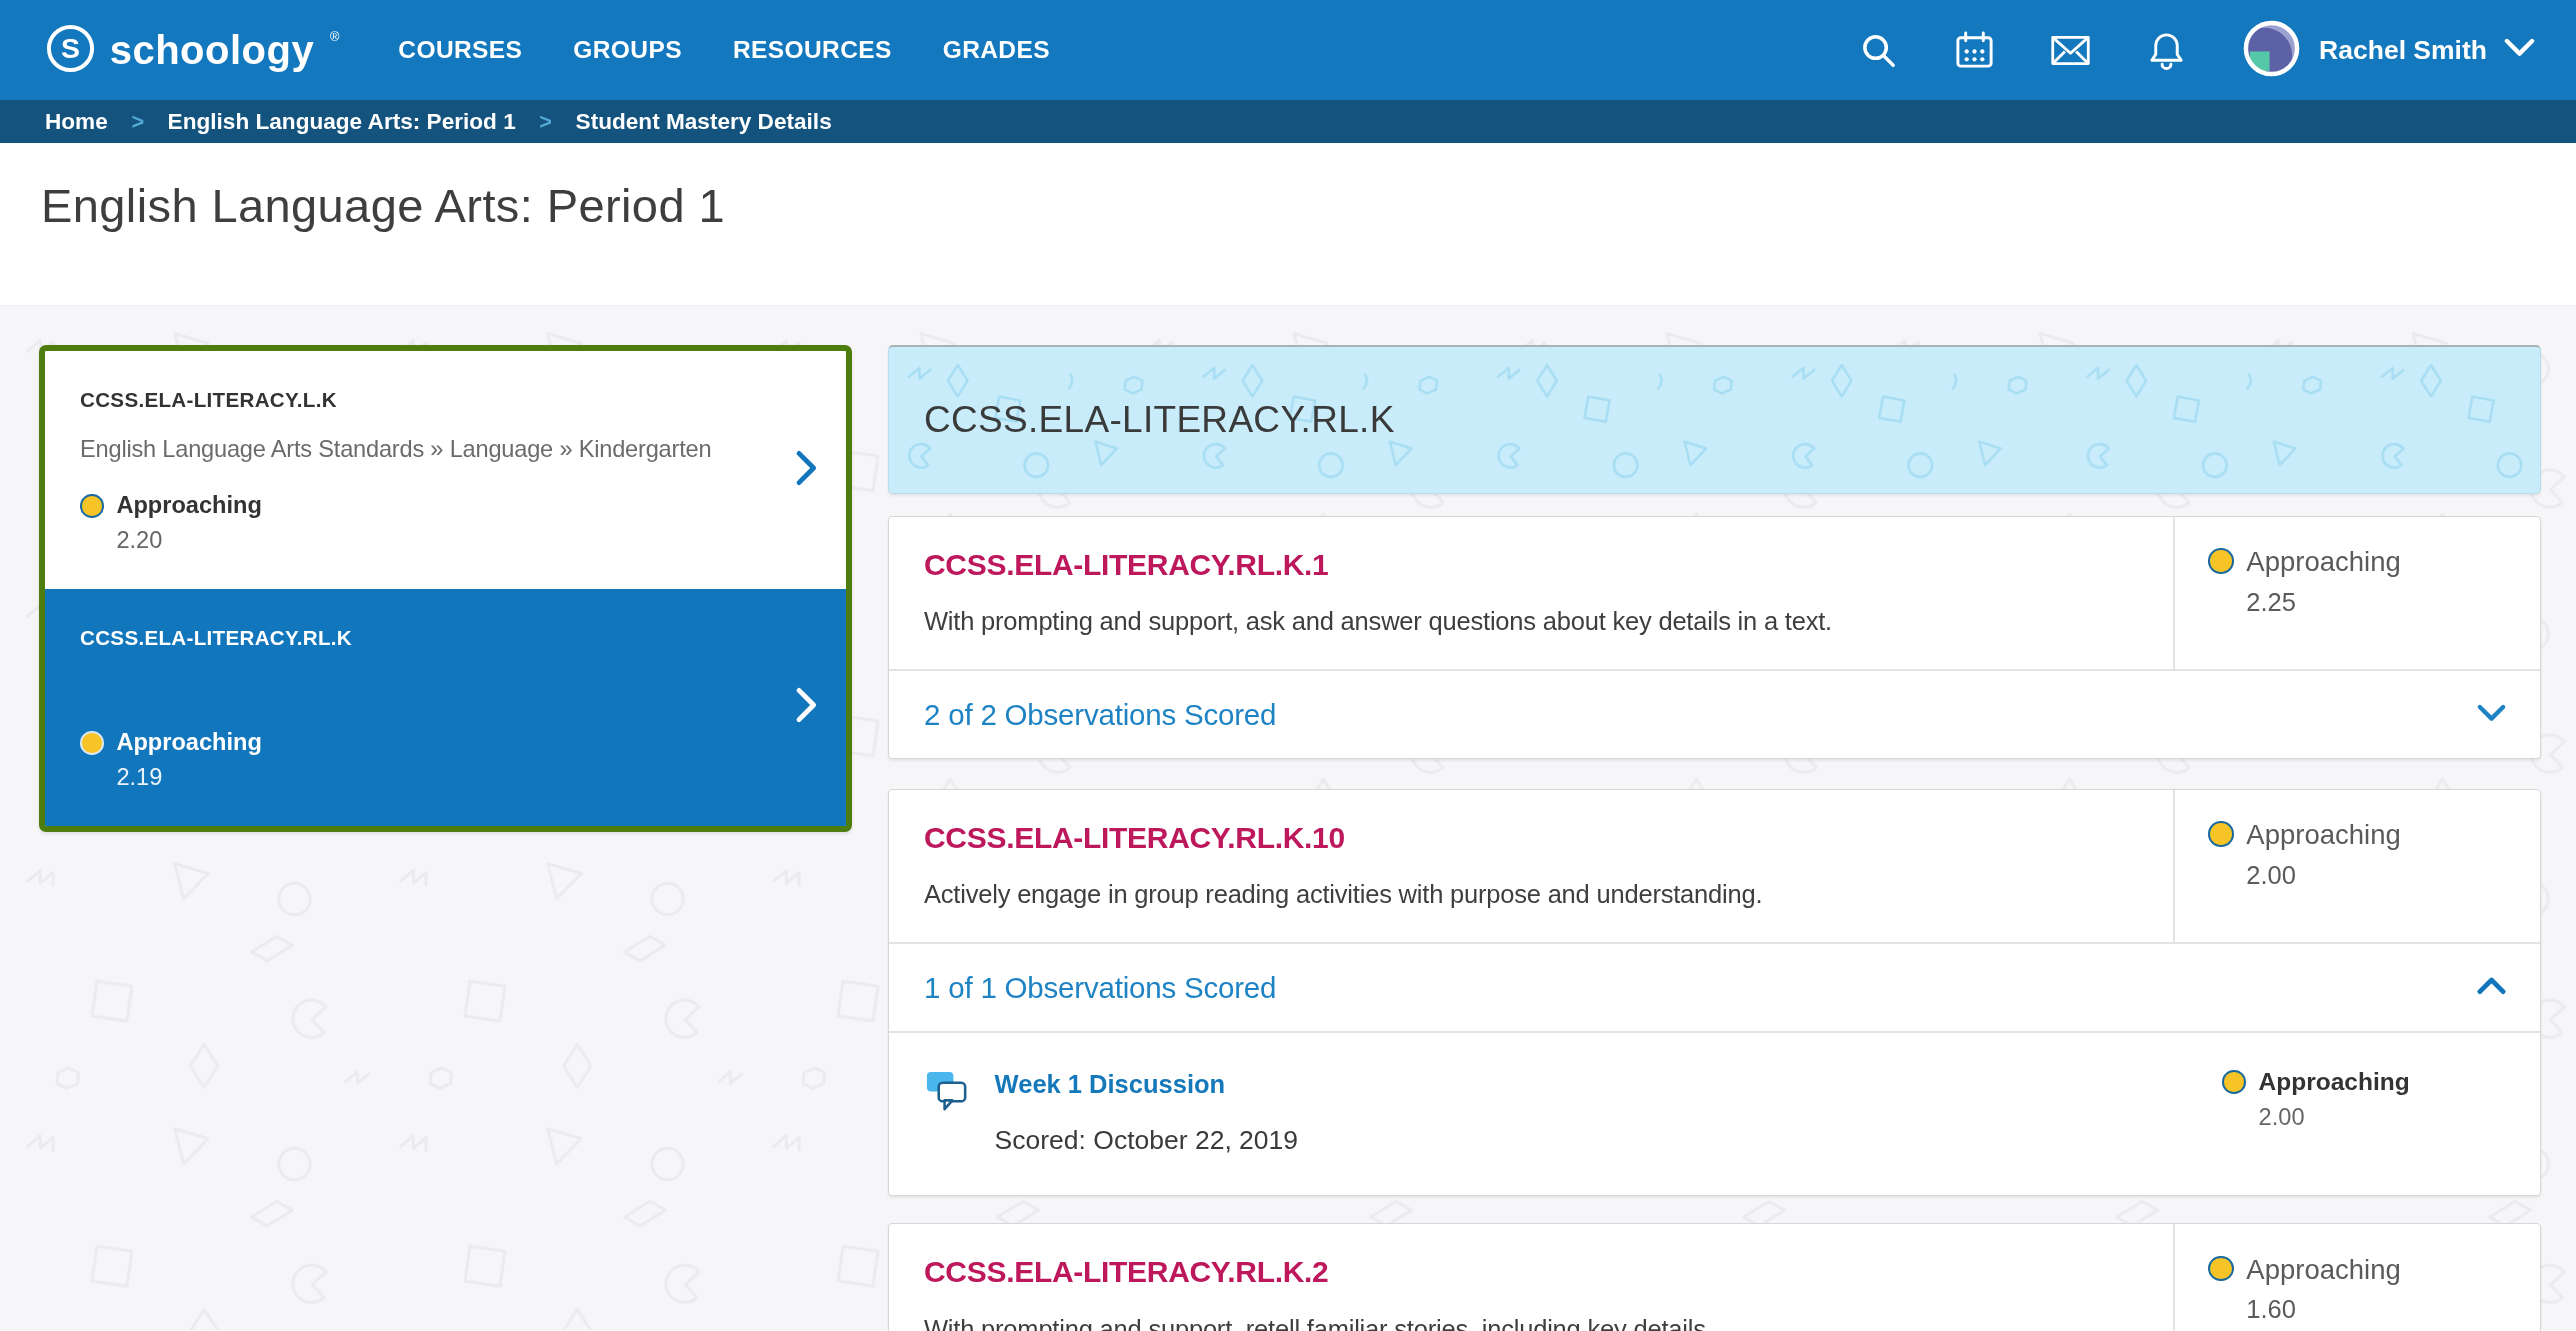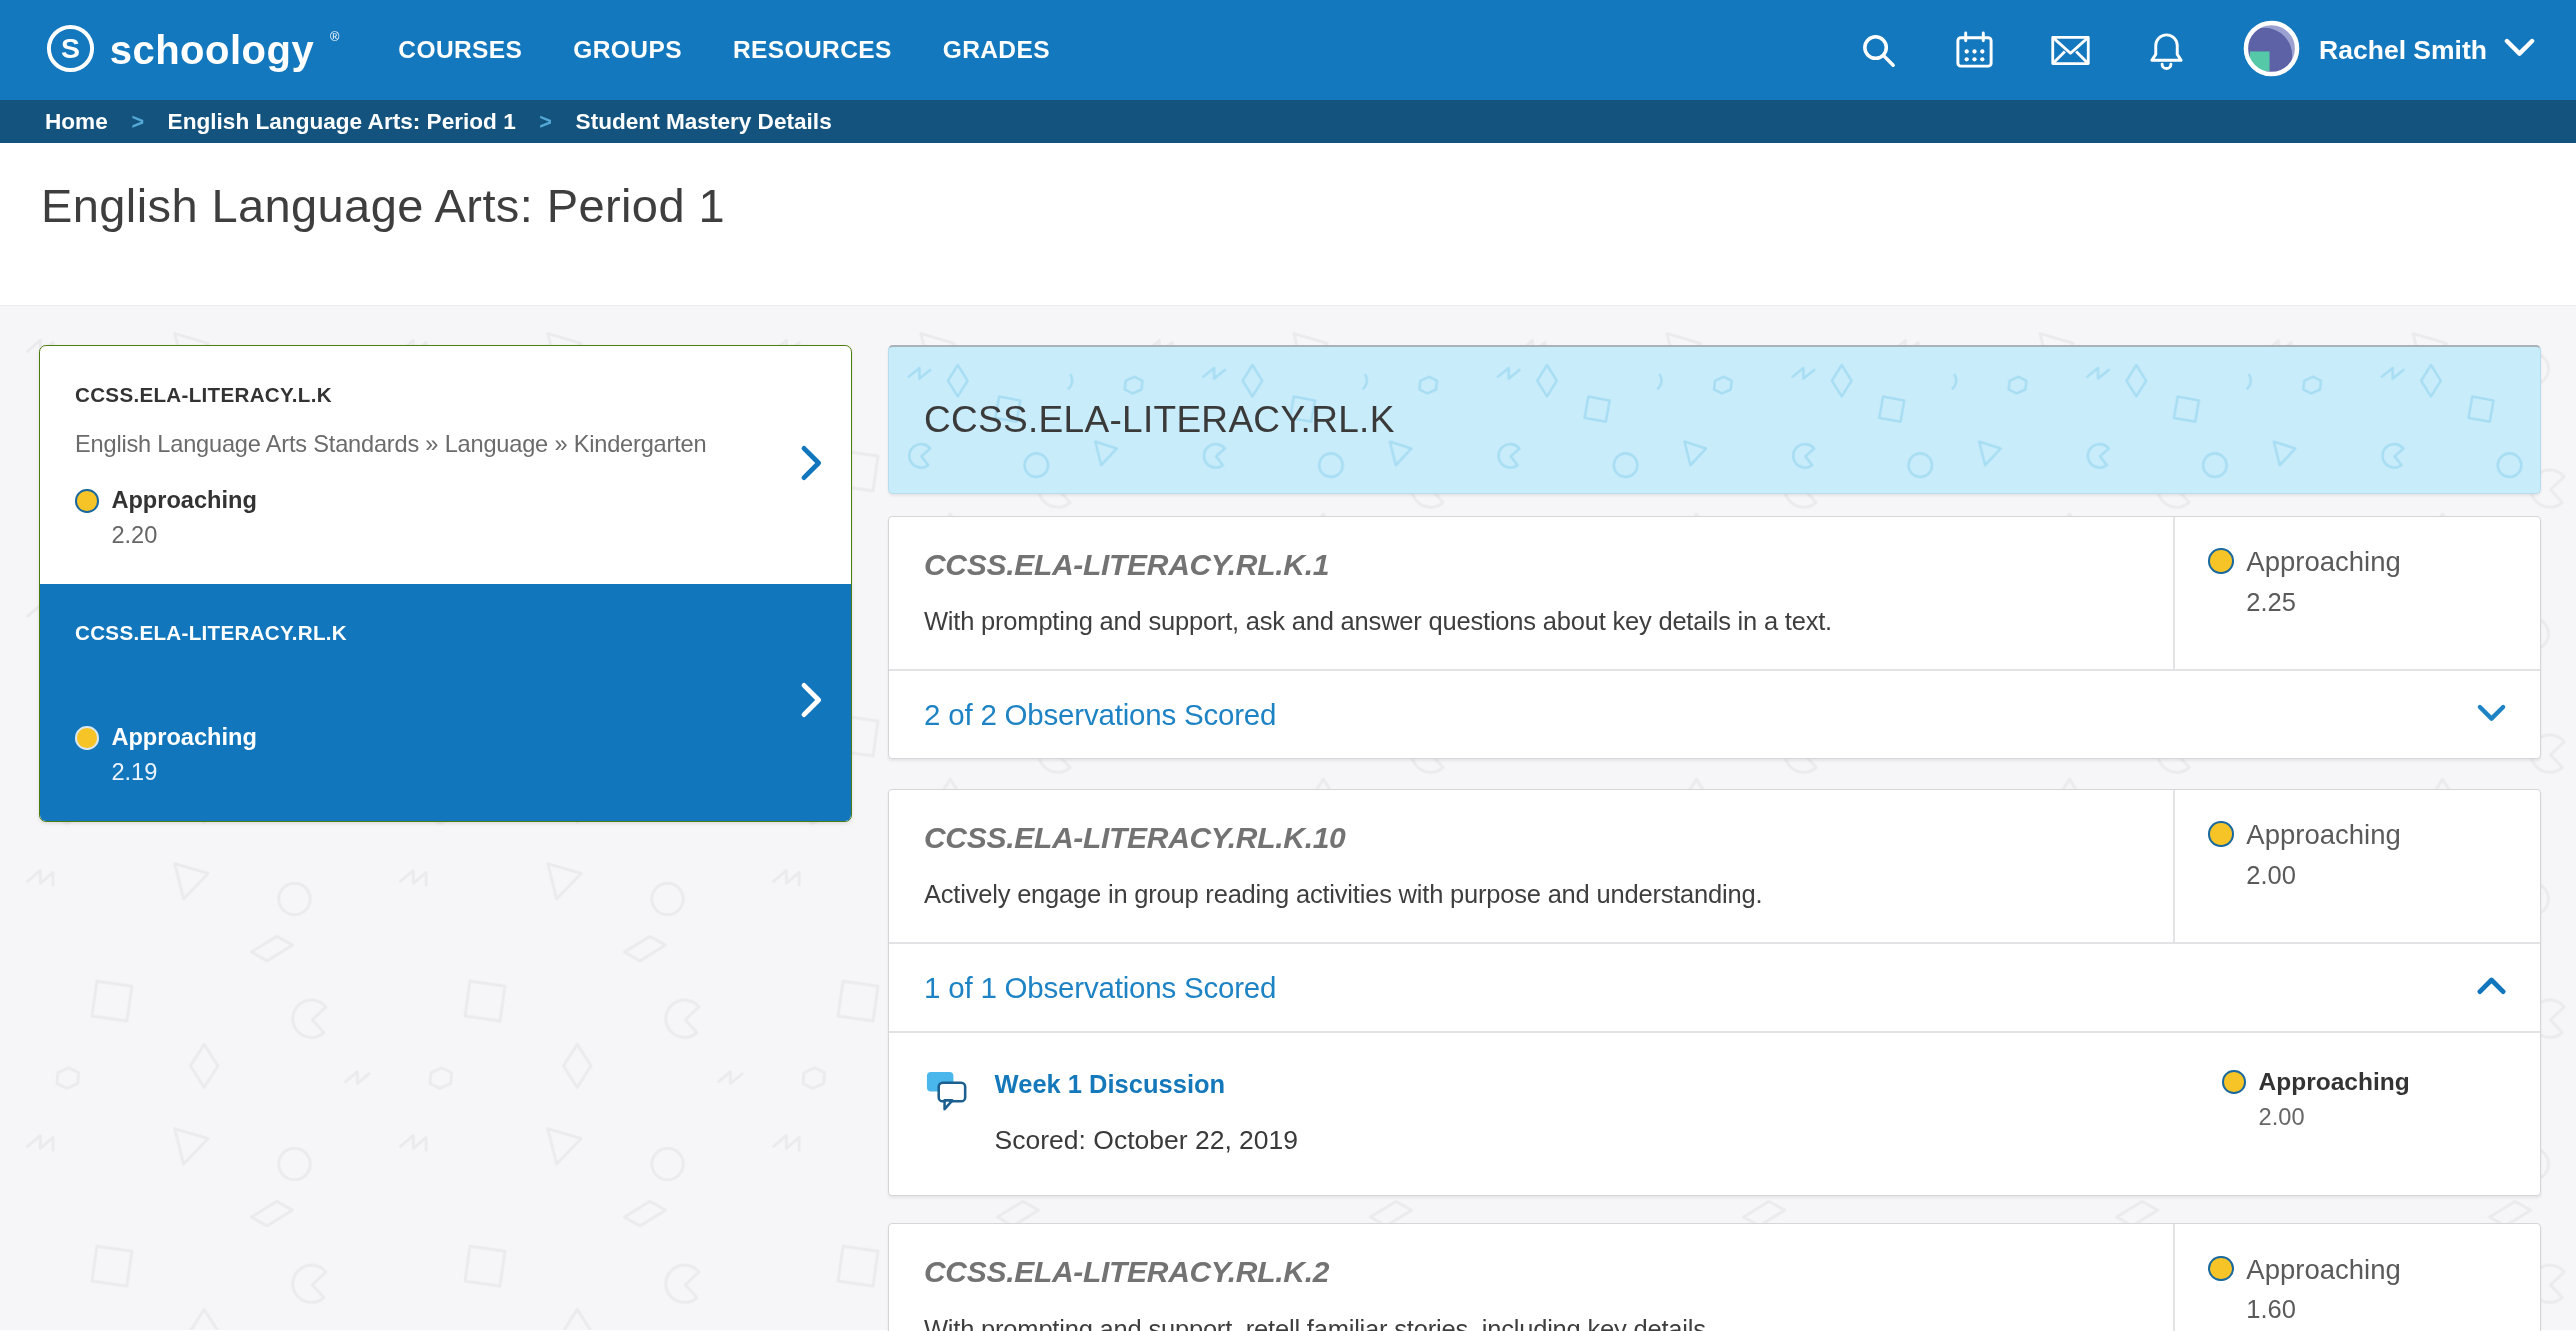--- a/index.html
+++ b/index.html
@@ -35,21 +35,21 @@
   .page-title{margin:0;font-size:47px;font-weight:400;color:#3e3e3e;letter-spacing:0.4px;}
   
   .content{
     position:relative;height:1024px;background:#f6f6f8;
     display:flex;padding:39px 35px 0 39px;
   }
   .doodle-layer{position:absolute;left:0;top:0;width:100%;height:100%;pointer-events:none;}
   
   .sidebar{width:813px;margin-right:36px;position:relative;z-index:1;flex:none;}
   .side-panel{
-    background:#fff;border:1px solid #4d7c0f;border-radius:6.9px;overflow:hidden;
+    background:#fff;border:6px solid #4d7c0f;border-radius:6.9px;overflow:hidden;
     box-shadow:0 2px 3.9px rgba(0,0,0,.09);
   }
   .side-card{position:relative;padding:37px 88px 35px 35px;cursor:pointer;}
   .side-card .code{font-size:20.6px;font-weight:700;color:#333;letter-spacing:0.3px;}
   .side-card .sdesc{margin-top:23.6px;font-size:23.6px;color:#6b6b6b;letter-spacing:-0.2px;}
   .status{display:flex;align-items:flex-start;gap:12.8px;}
   .side-card .status{margin-top:29.5px;}
   .dot{width:23.6px;height:23.6px;border-radius:50%;background:#f6c426;border:2.9px solid #19699e;flex:none;margin-top:2px;}
   .status-txt .slabel{font-size:23.6px;font-weight:700;color:#333;}
   .status-txt .sval{font-size:23.6px;color:#666;margin-top:7.9px;}
@@ -68,21 +68,21 @@
     display:flex;align-items:center;box-shadow:0 2px 2.9px rgba(0,0,0,.07);
   }
   .banner-title{position:relative;z-index:1;margin-left:35px;font-size:37px;font-weight:400;color:#3a3a3a;letter-spacing:0.3px;}
   .std-card{
     background:#fff;border:1px solid #d6d6d8;border-radius:3.9px;
     box-shadow:0 2px 2.9px rgba(0,0,0,.07);
   }
   .std-card.m1{margin-top:21.6px;} .std-card.m2{margin-top:29.5px;} .std-card.m3{margin-top:27.5px;}
   .std-head{display:flex;align-items:stretch;}
   .std-head-left{flex:1;padding:31px 35px 33px 35px;}
-  .std-code{font-size:30px;font-weight:700;color:#737373;letter-spacing:-0.3px;font-style:italic;}
+  .std-code{font-size:30px;font-weight:700;color:#be185d;letter-spacing:-0.3px;}
   .std-desc{margin-top:25.5px;font-size:25.5px;color:#3e3e3e;letter-spacing:-0.2px;}
   .std-head-right{width:367px;flex:none;border-left:2px solid #e3e3e5;padding:29.5px 9.8px 0 33px;}
   .std-head-right .dot{width:25.5px;height:25.5px;}
   .std-head-right .slabel{font-size:27.5px;font-weight:400;color:#5a5a5a;}
   .std-head-right .sval{font-size:25.5px;color:#5a5a5a;margin-top:9.8px;}
   .obs-row{
     border-top:2px solid #e3e3e5;height:89px;display:flex;align-items:center;
     justify-content:space-between;padding:0 33px 0 35px;cursor:pointer;
   }
   .obs-link{font-size:29.5px;color:#1e83c4;letter-spacing:-0.2px;}

